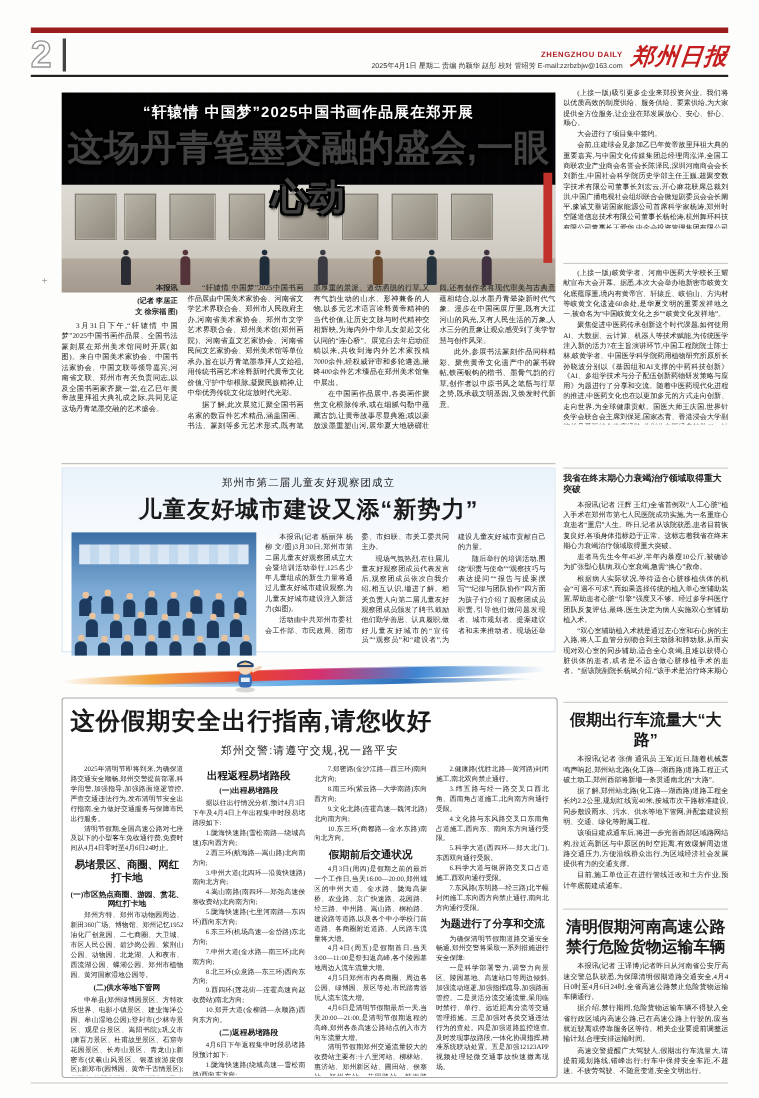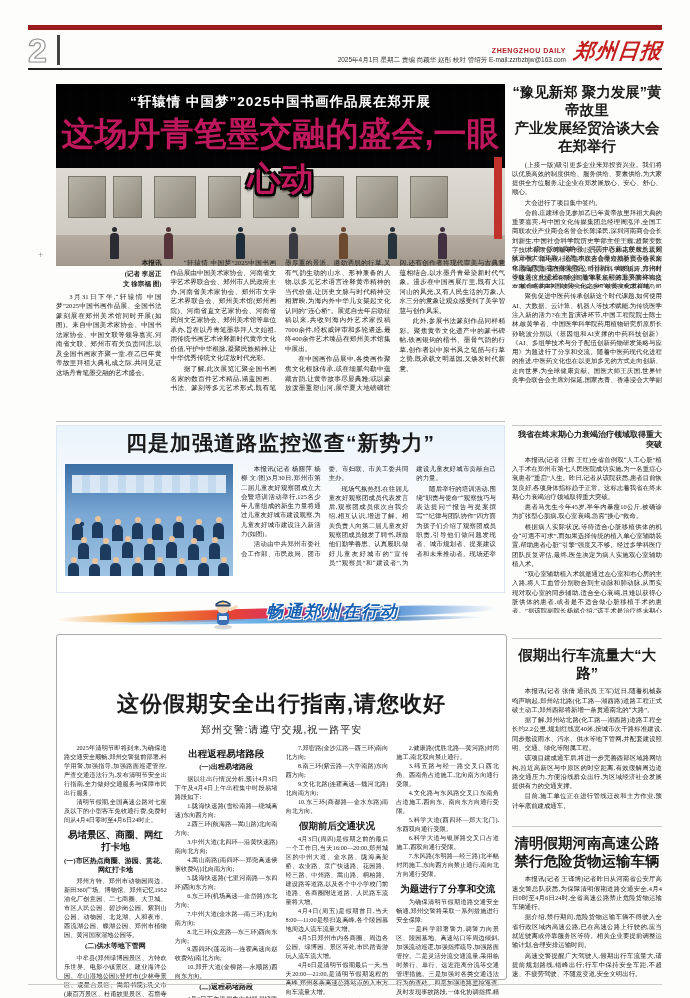--- a/index.html
+++ b/index.html
@@ -37,34 +37,34 @@
   .wall { position:absolute; left:0; top:46%; width:100%; height:38%; background:linear-gradient(#dedbd4,#cdc9c0); }
   .floor { position:absolute; left:0; bottom:0; width:100%; height:17%; background:linear-gradient(#b5ab9e,#a2988b); }
   .art { position:absolute; top:51%; height:22%; background:linear-gradient(135deg,#b9b4a8,#8e897c); box-shadow:0 0 0 1px #7a766c; }
   .person { position:absolute; bottom:4%; width:9px; height:26px; border-radius:4px 4px 1px 1px; }
   .person::before { content:""; position:absolute; top:-6px; left:2px; width:5px; height:5px; border-radius:50%; background:inherit; }
   .red-banner { position:absolute; right:3px; top:40%; width:8px; height:45%; background:#c0322b; }
   .lead-kicker { position:absolute; left:0; top:9px; width:100%; text-align:center; font-size:13.5px; font-weight:bold;
                  color:#fff; letter-spacing:1px;
                  text-shadow:-1px -1px 0 #000,1px -1px 0 #000,-1px 1px 0 #000,1px 1px 0 #000,0 2px 2px #000; }
   .lead-head { position:absolute; left:0; top:28px; width:100%; text-align:center; font-size:33px; font-weight:bold;
-               letter-spacing:0px; color:#be185d;
+               letter-spacing:0px; color:#404040;
                text-shadow:-2px -2px 0 #000,2px -2px 0 #000,-2px 2px 0 #000,2px 2px 0 #000,0 3px 3px #000; }
   .lead-text { position:absolute; left:56px; top:258px; width:449px; height:160px; overflow:hidden;
                column-count:4; column-gap:9px; font-size:6.6px; font-family:"Liberation Serif", serif; }
   .lead-byline { text-align:right; font-weight:bold; white-space:pre-line; line-height:1.6; margin-bottom:2px; }
   .lead-text .p { margin-bottom:1px; }
   .sep-h { position:absolute; left:56px; top:421px; width:449px; height:1px; background:#bbb; }
 
   
   .rail { position:absolute; left:512px; top:76px; width:150px; }
   .rail-article { padding:4px 0 6px; }
   .rail-article + .rail-article { border-top:1px solid #c9c9c9; }
   .rail-head { font-size:14.5px; font-weight:bold; text-align:center; line-height:1.25; white-space:pre-line; margin:3px 0 4px; }
-  .rail-sub { font-size:8px; font-weight:bold; text-align:right; line-height:1.3; white-space:pre-line; margin-bottom:4px; color:#222; }
+  .rail-sub { font-size:8px; font-weight:bold; text-align:left; line-height:1.3; white-space:pre-line; margin-bottom:4px; color:#222; }
   .rail-body { font-size:6.4px; font-family:"Liberation Serif", serif; overflow:hidden; }
   .rail-body .p { margin-bottom:1px; }
 
   
   .kids { position:absolute; left:56px; top:425px; width:449px; height:168px;
           background:linear-gradient(#eaf3fb,#ffffff 55%); border:1px solid #dbe7f2; }
   .kids-kicker { text-align:center; font-size:9.5px; margin-top:7px; letter-spacing:1px; }
   .kids-head { text-align:center; font-size:21px; font-weight:bold; letter-spacing:1px; margin-top:3px; }
   .kids-row { display:flex; gap:8px; padding:7px 8px 0; }
   .kids-photo { width:168px; height:112px; flex:none; position:relative; overflow:hidden;
@@ -87,21 +87,21 @@
   .ribbon .swoosh2 { position:absolute; left:10%; top:22px; width:85%; height:5px; border-radius:50%;
       background:linear-gradient(95deg, rgba(63,134,210,0), #6db1e8 40%, #2a6fba 70%, rgba(42,111,186,0)); transform:rotate(-1deg); }
   .cop { position:absolute; left:150px; top:0px; }
   .ribbon-label { position:absolute; left:210px; top:4px; font-size:17px; font-weight:bold; font-style:italic;
       color:#1660b2; letter-spacing:2px;
       text-shadow:-1px -1px 0 #fff,1px -1px 0 #fff,-1px 1px 0 #fff,1px 1px 0 #fff,2px 2px 2px rgba(0,0,0,.25); }
 
   
   .guide { position:absolute; left:56px; top:634px; width:451px; height:346px;
            border:1px solid #aaa; border-radius:3px; padding:6px 7px; background:#fff; }
-  .guide-head { text-align:center; font-size:22px; font-weight:bold; letter-spacing:1px;margin-top:48px; }
+  .guide-head { font-size:22px; font-weight:bold; letter-spacing:1px; }
   .guide-sub { text-align:center; font-size:10px; margin-top:4px; letter-spacing:1px; }
   .guide-cols { display:flex; gap:8px; margin-top:7px; height:282px; overflow:hidden; }
   .gcol { flex:1; font-size:6.2px; font-family:"Liberation Serif", serif; overflow:hidden; }
   .gcol .h { font-size:9.5px; }
   .bottomline { position:absolute; left:28px; top:984px; width:634px; height:1px; background:#ccc; }
 </style>
 </head>
 <body>
 
 <div class="page">
@@ -154,22 +154,20 @@
         <div class="p">“轩辕情 中国梦”2025中国书画作品展由中国美术家协会、河南省文学艺术界联合会、郑州市人民政府主办,河南省美术家协会、郑州市文学艺术界联合会、郑州美术馆(郑州画院)、河南省直文艺家协会、河南省民间文艺家协会、郑州美术馆等单位承办,旨在以丹青笔墨恭拜人文始祖,用传统书画艺术诠释新时代黄帝文化价值,守护中华根脉,凝聚民族精神,让中华优秀传统文化绽放时代光彩。</div>
         <div class="p">据了解,此次展览汇聚全国书画名家的数百件艺术精品,涵盖国画、书法、篆刻等多元艺术形式,既有笔墨厚重的景派、遒劲洒脱的行草,又有气韵生动的山水、形神兼备的人物,以多元艺术语言诠释黄帝精神的当代价值,让历史文脉与时代精神交相辉映,为海内外中华儿女架起文化认同的“连心桥”。展览自去年启动征稿以来,共收到海内外艺术家投稿7000余件,经权威评审和多轮遴选,最终400余件艺术臻品在郑州美术馆集中展出。</div>
         <div class="p">在中国画作品展中,各类画作聚焦文化根脉传承,或在细腻勾勒中蕴藏古韵,让黄帝故事尽显典雅;或以豪放泼墨重塑山河,展华夏大地磅礴壮阔,还有创作者将现代审美与古典意蕴相结合,以水墨丹青晕染新时代气象。漫步在中国画展厅里,既有大江河山的风光,又有人民生活的万象,人水三分的意象让观众感受到了美学智慧与创作风采。</div>
         <div class="p">此外,参展书法篆刻作品同样精彩。聚焦黄帝文化遗产中的篆书碑帖,铁画银钩的楷书、墨骨气韵的行草,创作者以中原书风之笔筋与行草之势,既承载文明基因,又焕发时代新意。</div>
       </div>
   </div>
   <div class="sep-h"></div>
 
   <div class="rail">
     <div class="rail-article" style="height:163px;">
-      <div class="rail-head">“豫见新郑 聚力发展”黄帝故里
-产业发展经贸洽谈大会在郑举行</div>
       <div class="rail-body" style="height:128px;">
           <div class="p">(上接一版)吸引更多企业来郑投资兴业。我们将以优质高效的制度供给、服务供给、要素供给,为大家提供全方位服务,让企业在郑发展放心、安心、舒心、顺心。</div>
           <div class="p">大会进行了项目集中签约。</div>
           <div class="p">会前,庄建球会见参加乙巳年黄帝故里拜祖大典的重要嘉宾,与中国文化传媒集团总经理周泓洋,全国工商联农业产业商会名誉会长陈泽民,深圳河南商会会长刘新生,中国社会科学院历史学部主任王巍,超聚变数字技术有限公司董事长刘宏云,开心麻花联席总裁刘洪,中国广播电视社会组织联合会微短剧委员会会长阚平,豫诚艾垂诺国家能源公司首席科学家杨涛,郑州时空隧道信息技术有限公司董事长杨松涛,杭州舞环科技有限公司董事长王爱华,中金会投资管理集团有限公司高级副总裁王宽等,就进一步加强务实合作深入沟通交流。</div>
         </div>
     </div>
     <div class="rail-article" style="height:186px;">
       <div class="rail-body" style="height:142px;">
           <div class="p">(上接一版)岐黄学者、河南中医药大学校长王耀献宣布大会开幕。据悉,本次大会举办地新密市岐黄文化底蕴厚重,境内有黄帝宫、轩辕丘、岐伯山、方沟村等岐黄文化遗迹60余处,是华夏文明的重要发祥地之一,被命名为“中国岐黄文化之乡”“岐黄文化发祥地”。</div>
           <div class="p">聚焦促进中医药传承创新这个时代课题,如何使用AI、大数据、云计算、机器人等技术赋能,为传统医学注入新的活力?在主旨演讲环节,中国工程院院士陈士林,岐黄学者、中国医学科学院药用植物研究所原所长孙晓波分别以《基因组和AI支撑的中药科技创新》《AI、多组学技术与分子配伍创新药物研发策略与应用》为题进行了分享和交流。随着中医药现代化进程的推进,中医药文化也在以更加多元的方式走向创新、走向世界,为全球健康贡献。国医大师王庆国,世界针灸学会联合会主席刘保延,国家杰青、香港浸会大学副校长吕爱平结合临床经验,分别从中医经典的学习、针灸临床的国际化和中西医结合等角度,深入探讨中医药传承创新、中西医协同和国际合作的实践与思考,为中医药产业的未来发展建言献策。</div>
@@ -198,21 +196,22 @@
 禁行危险货物运输车辆</div>
       <div class="rail-body" style="height:108px;">
           <div class="p">本报讯(记者 王译博)记者昨日从河南省公安厅高速交警总队获悉,为保障清明假期道路交通安全,4月4日0时至4月6日24时,全省高速公路禁止危险货物运输车辆通行。</div>
           <div class="p">据介绍,禁行期间,危险货物运输车辆不得驶入全省行政区域内高速公路,已在高速公路上行驶的,应当就近驶离或停靠服务区等待。相关企业要提前调整运输计划,合理安排运输时间。</div>
           <div class="p">高速交警提醒广大驾驶人,假期出行车流量大,请提前规划路线,错峰出行;行车中保持安全车距,不超速、不疲劳驾驶、不随意变道,安全文明出行。</div>
         </div>
     </div>
   </div>
 
   <div class="kids">
-    <div class="kids-head">四是加强道路监控巡查“新势力”</div>
+    <div class="kids-kicker">郑州市第二届儿童友好观察团成立</div>
+    <div class="kids-head">儿童友好城市建设又添“新势力”</div>
     <div class="kids-row">
       <div class="kids-photo">
         <div class="kids-banner"></div>
         <div class="kids-crowd">
           <i style="left:4%;  bottom:55%;"></i>
             <i style="left:16%; bottom:58%;"></i>
             <i style="left:28%; bottom:54%;"></i>
           <i style="left:40%; bottom:57%;"></i>
             <i style="left:52%; bottom:55%;"></i>
             <i style="left:64%; bottom:58%;"></i>
@@ -250,21 +249,20 @@
     <svg class="cop" width="34" height="34" viewBox="0 0 34 34">
       <ellipse cx="17" cy="31" rx="9" ry="2.5" fill="rgba(0,0,0,.15)"></ellipse>
       <rect x="11" y="16" width="12" height="13" rx="4" fill="#3a6fb5"></rect>
       <rect x="13" y="20" width="8" height="4" fill="#e8eef5"></rect>
       <circle cx="17" cy="11" r="6.5" fill="#f6d7b8"></circle>
       <path d="M9.5 9.5 Q17 3 24.5 9.5 L24.5 7.5 Q17 1.5 9.5 7.5 Z" fill="#27456e"></path>
       <rect x="9.5" y="8.5" width="15" height="2" fill="#27456e"></rect>
       <circle cx="17" cy="7" r="1" fill="#f0c23c"></circle>
       <rect x="22" y="13" width="10" height="3" rx="1.5" transform="rotate(-25 22 13)" fill="#f6d7b8"></rect>
     </svg>
-    <div class="ribbon-label">畅通郑州在行动</div>
   </div>
 
   <div class="guide">
     <div class="guide-head">这份假期安全出行指南,请您收好</div>
     <div class="guide-sub">郑州交警:请遵守交规,祝一路平安</div>
     <div class="guide-cols">
       <div class="gcol">
           <div class="p">2025年清明节即将到来,为确保道路交通安全顺畅,郑州交警提前部署,科学用警,加强指导,加强路面巡逻管控,严查交通违法行为,发布清明节安全出行指南,全力做好交通服务与保障市民出行服务。</div>
           <div class="p">清明节假期,全国高速公路对七座及以下的小型客车免收通行费,免费时间从4月4日零时至4月6日24时止。</div>
           <div class="h">易堵景区、商圈、网红打卡地</div>

